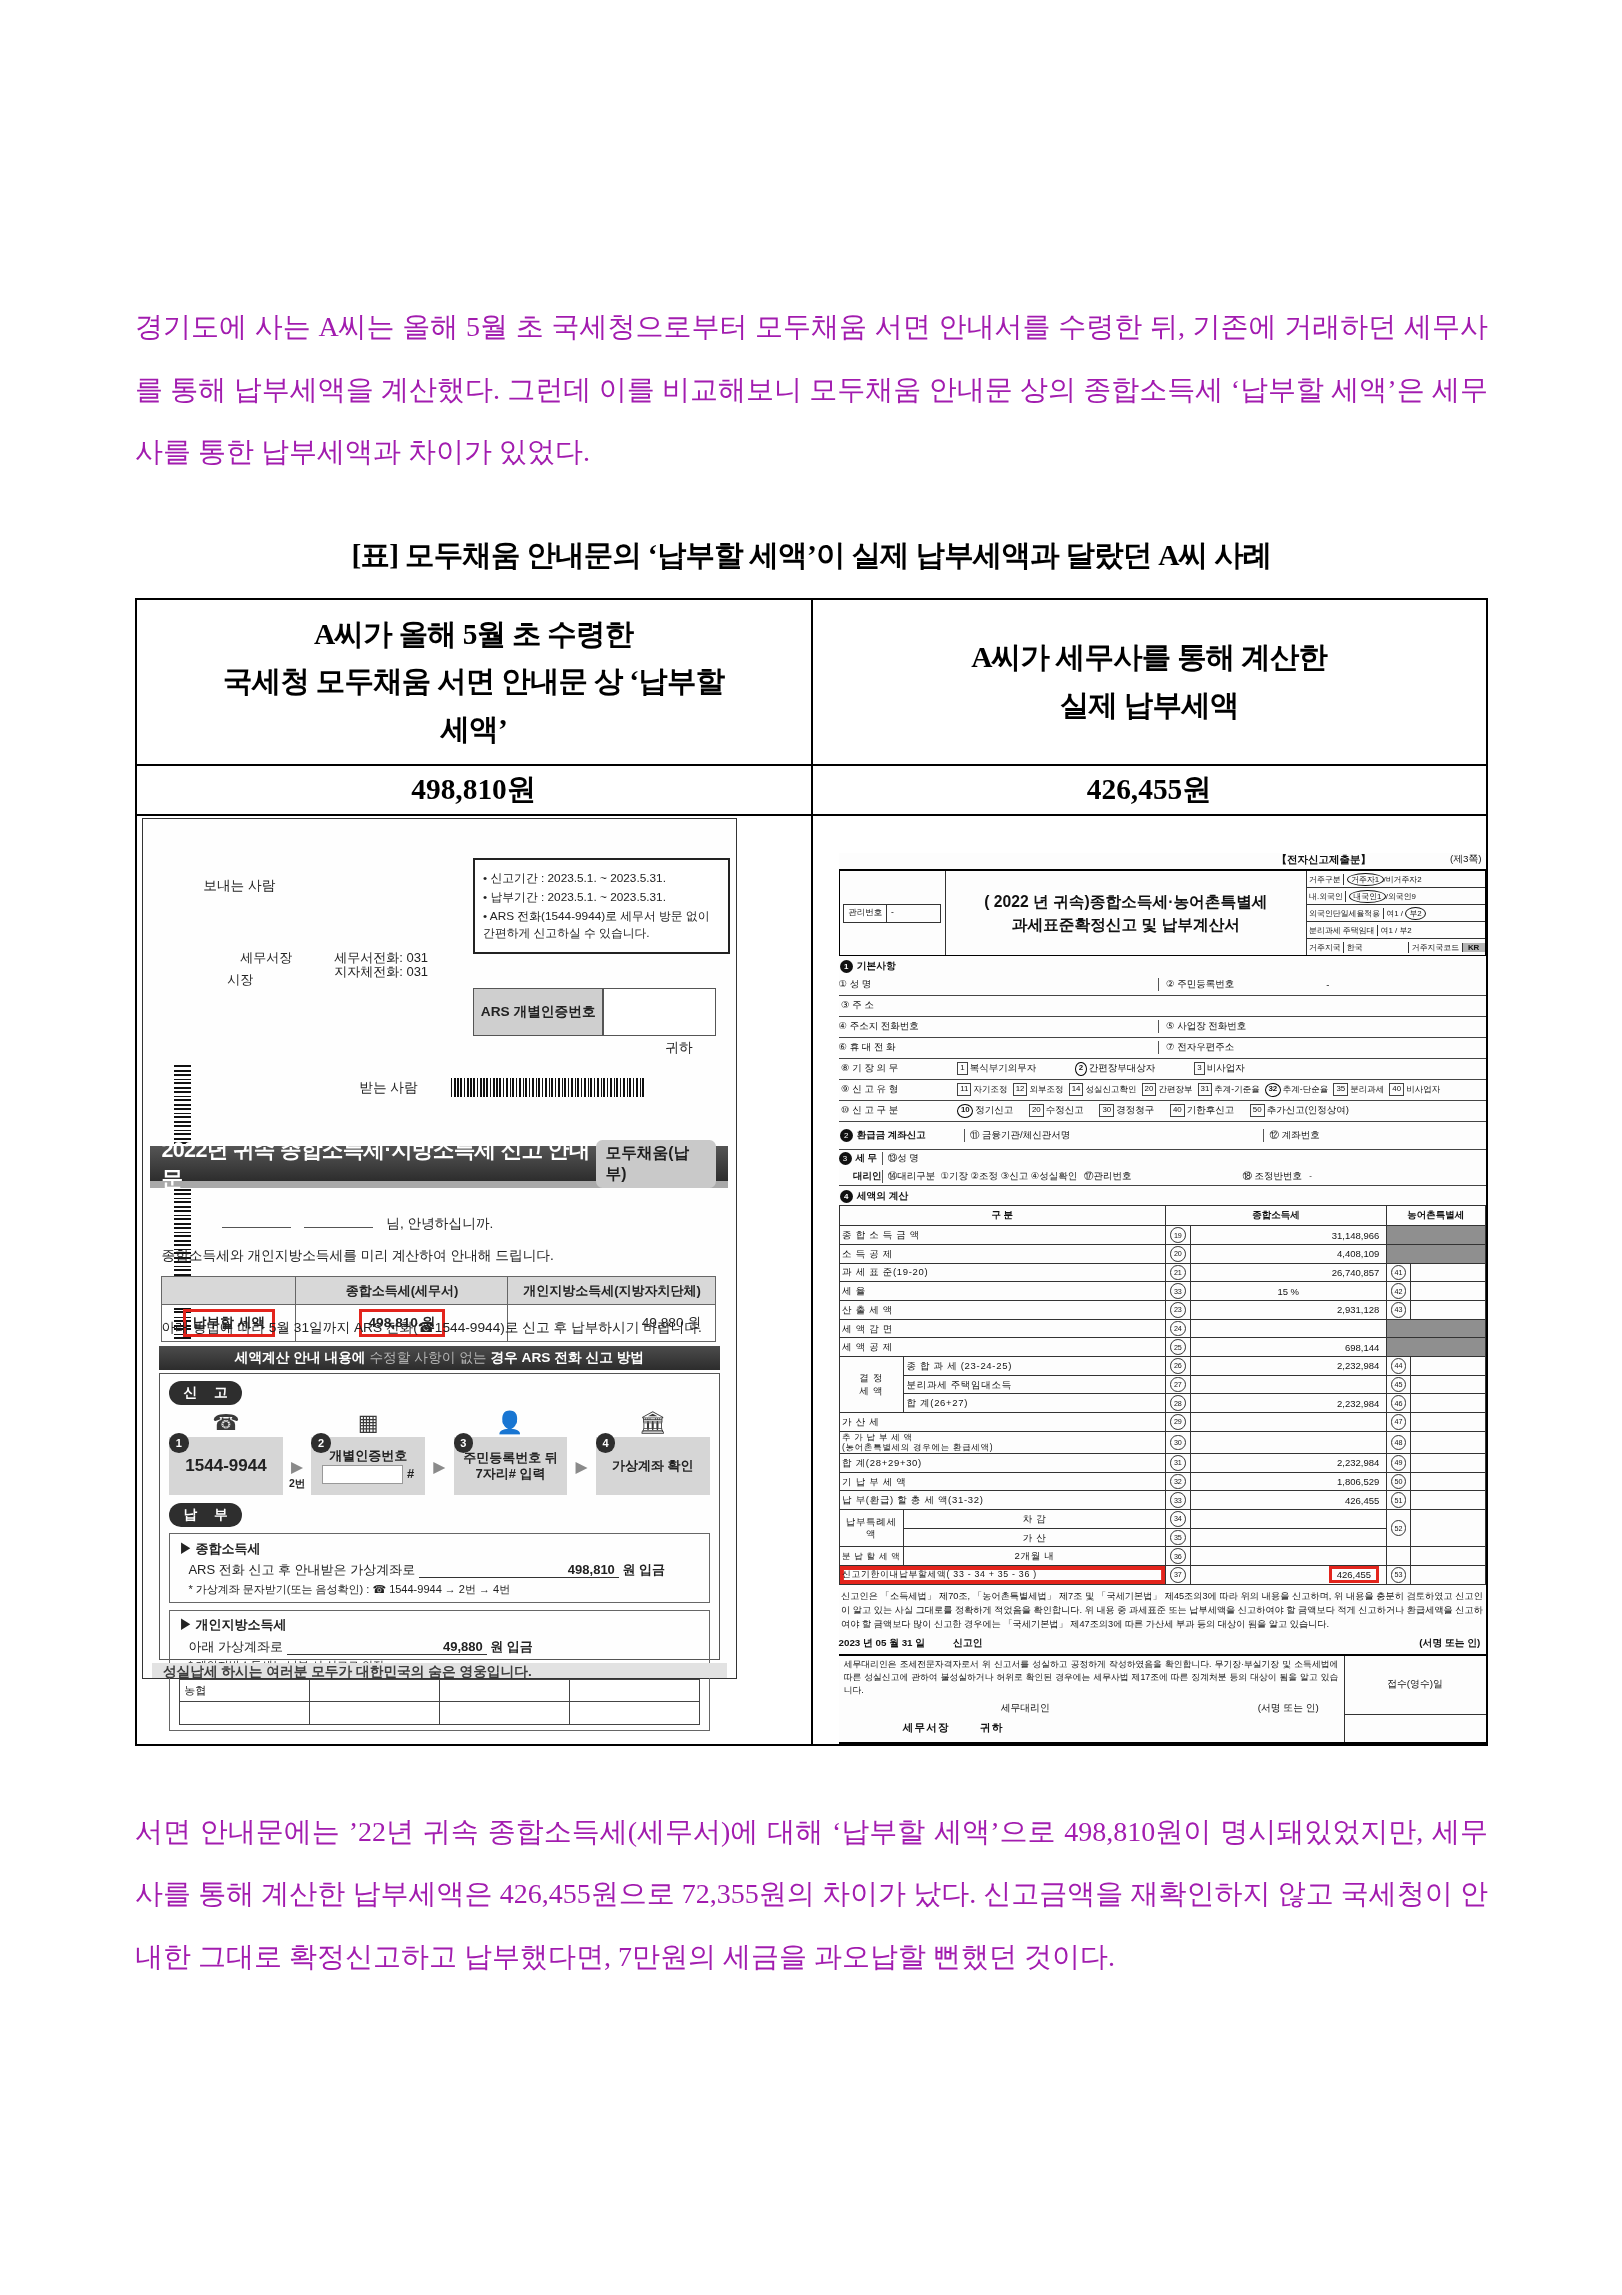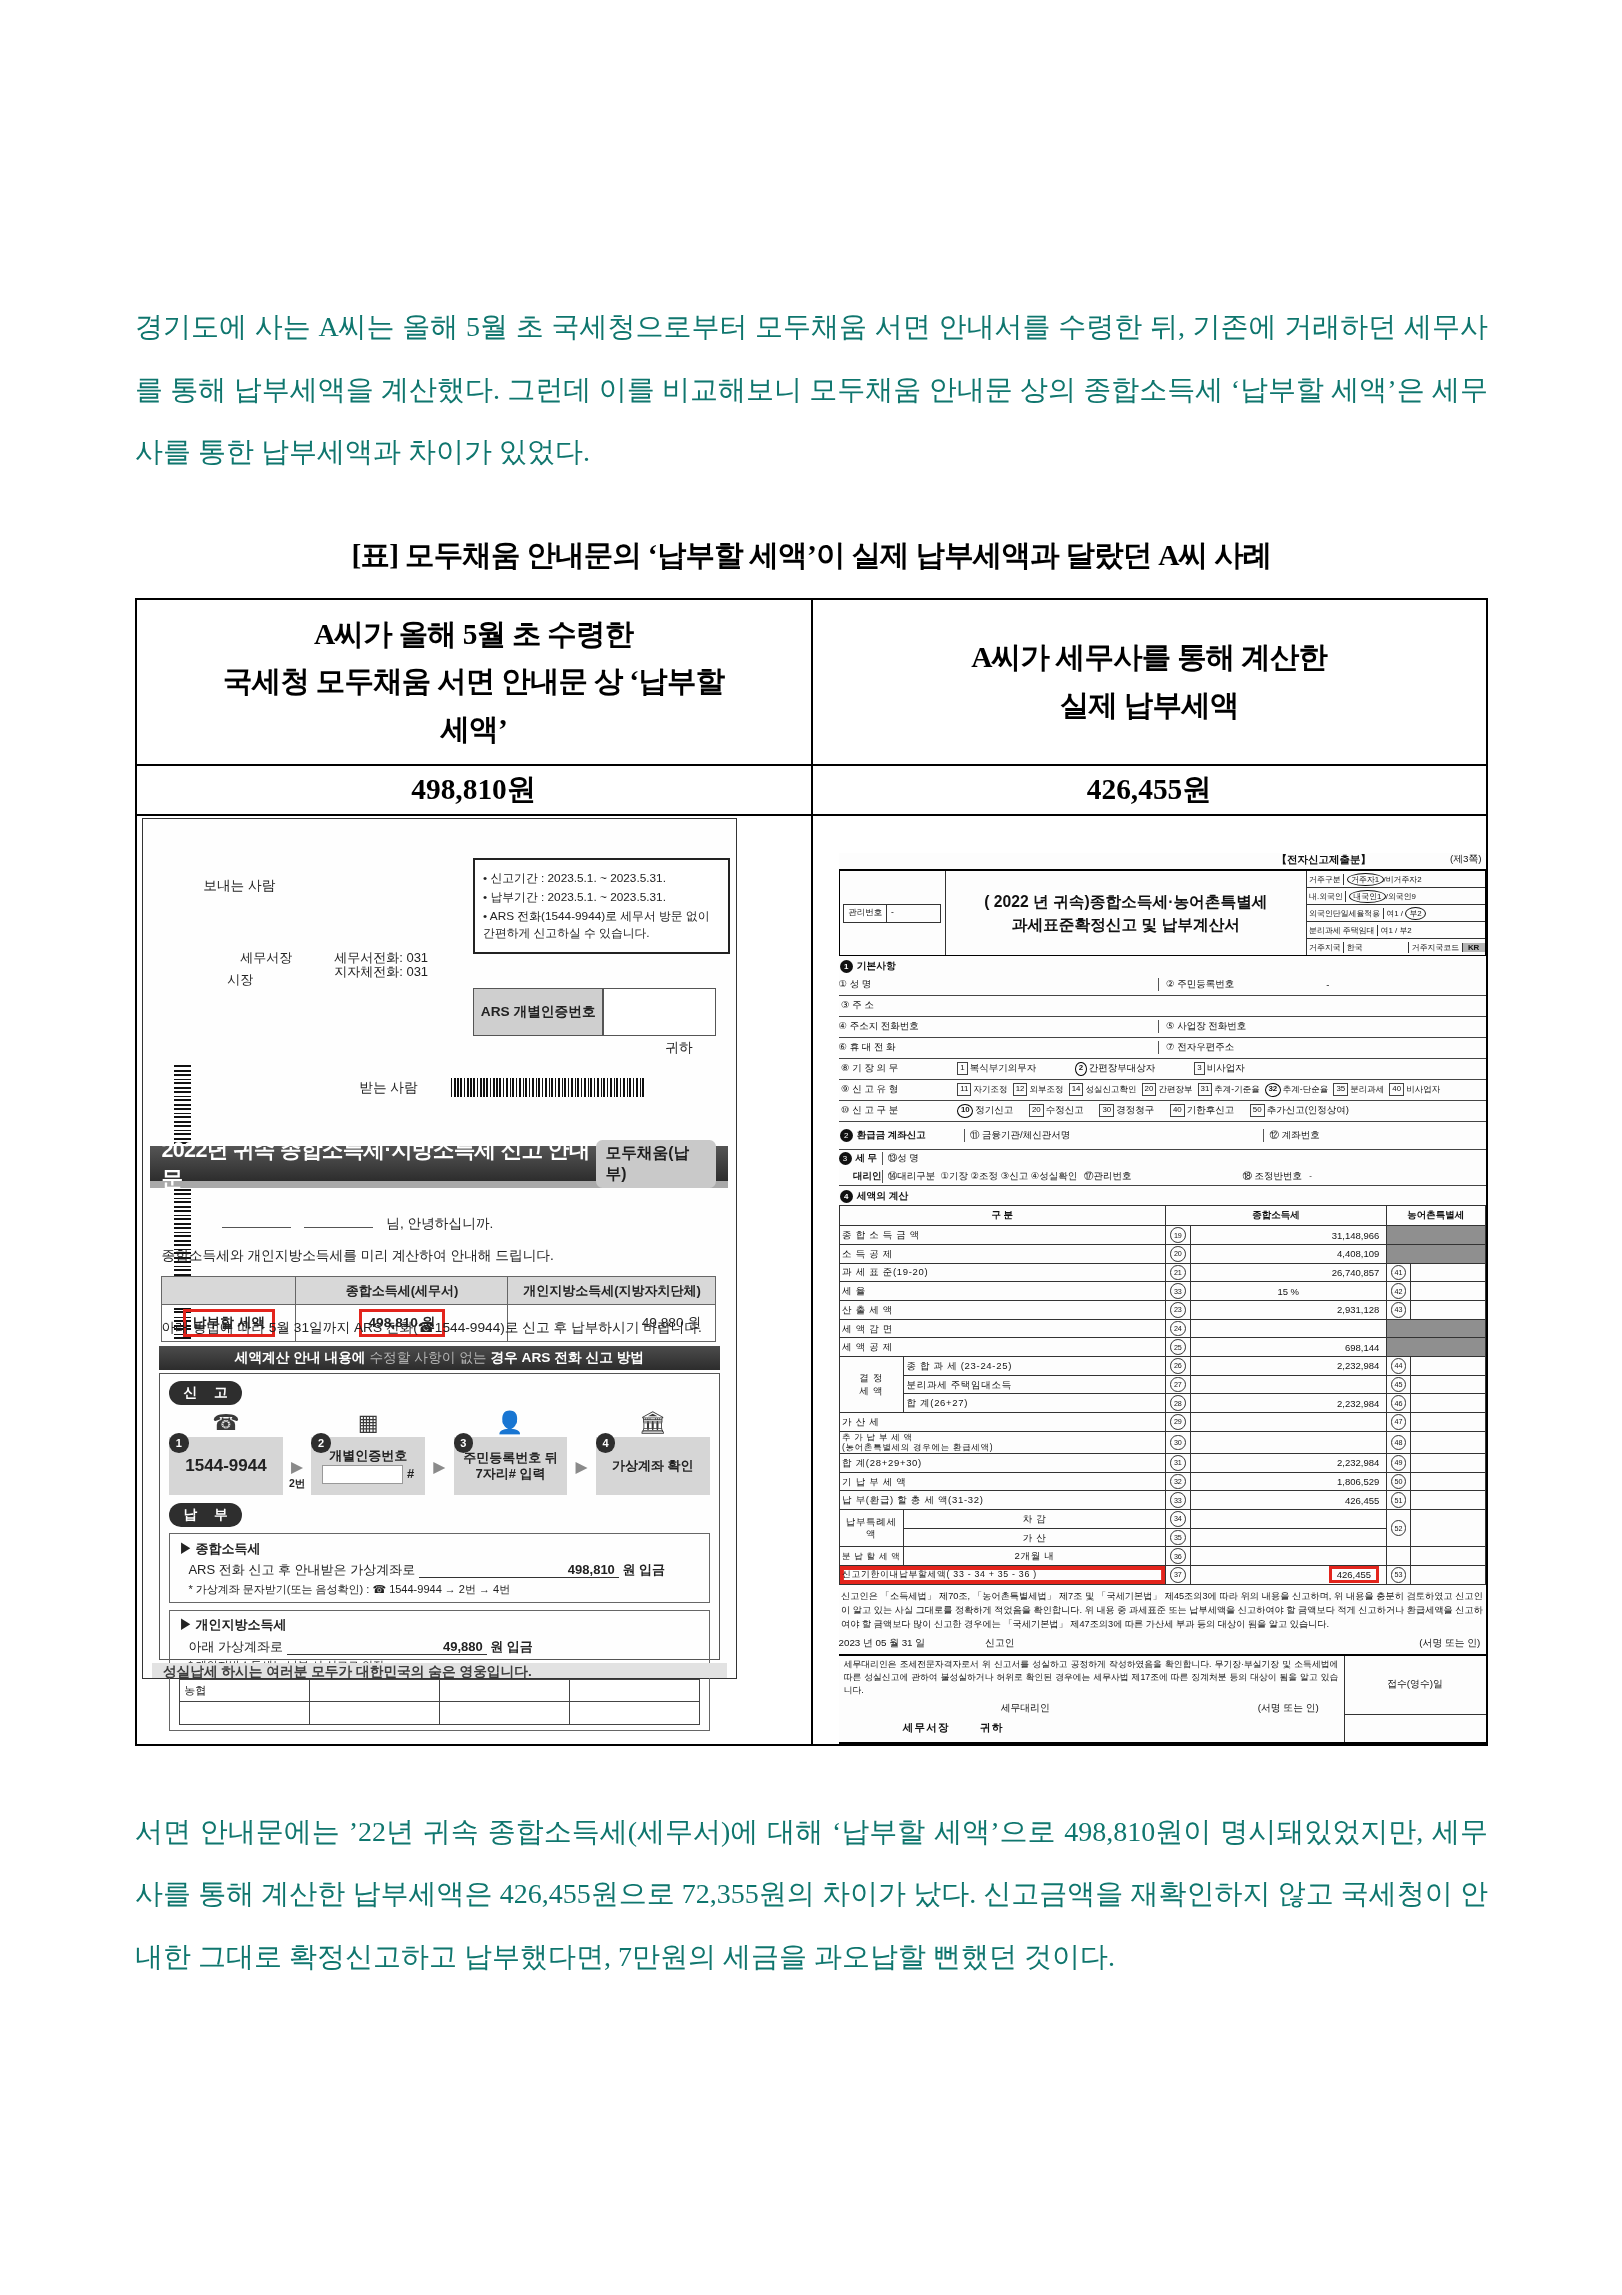--- a/index.html
+++ b/index.html
@@ -1,19 +1,19 @@
 <!DOCTYPE html>
 <html style="font-size:10.5px"><head>
 <meta charset="utf-8">
 <style>
   html,body{margin:0;padding:0;background:#888;}
   .page{width:1623px;height:2295px;background:#fff;position:relative;overflow:hidden;
         font-family:"Liberation Serif","DejaVu Serif",serif;color:#000;}
   .content{padding:296px 135px 0 135px;}
-  .para{font-size:28px;line-height:2.24;text-align:justify;margin:0;color:#0f766e;}
+  .para{font-size:28px;line-height:2.24;text-align:justify;margin:0;color:#a21caf;}
   .caption{font-size:29.4px;font-weight:bold;text-align:center;margin:52px 0 22px 0;letter-spacing:-0.7px;}
   
   table.cmp{width:100%;border-collapse:collapse;table-layout:fixed;}
   .cmp td{border:2.6px solid #000;}
   .cmp .hdr{font-size:29.4px;font-weight:bold;text-align:center;vertical-align:middle;
             line-height:1.62;padding:10.5px 5.2px;white-space:pre-line;letter-spacing:-0.7px;}
   .cmp .val{font-size:29.4px;font-weight:bold;text-align:center;padding:3.9px 0;}
   .cmp .scan{vertical-align:top;padding:0;height:870px;background:#fff;}
   
   .letter{position:relative;width:593px;height:859px;border:1.3px solid #333;margin:2.6px 0 0 5.2px;
@@ -100,21 +100,21 @@
   .tax .grp{text-align:center;letter-spacing:0.7px;width:34px;line-height:1.3;}
   .tax .bc{text-align:center;width:23.6px;padding:0;}
   .tax .num{text-align:right;padding-right:6.5px;width:186px;}
   .tax .num2{text-align:right;padding-right:6.5px;}
   .tax .shade{background:#8f8f8f;}
   .cn{display:inline-flex;width:13.7px;height:13.7px;border:0.9px solid #333;border-radius:50%;
       align-items:center;justify-content:center;font-size:7.2px;}
   .rbx{box-shadow:inset 0 0 0 3.9px #e3241c;}
   .rval{border:3.3px solid #e3241c;padding:0 5.2px;display:inline-block;}
   .decl{font-size:9.2px;line-height:1.55;text-align:justify;padding:3.9px 2.6px 2.6px 2.6px;}
-  .dateline{display:flex;justify-content:center;gap:60px;font-size:9.8px;padding:2.6px 0 3.9px 0;}
+  .dateline{display:flex;justify-content:center;gap:28px;font-size:9.8px;padding:2.6px 0 3.9px 0;font-weight:bold;}
   .dateline .sgn{margin-left:auto;padding-right:5.2px;}
   .f-bottom{display:flex;border-top:2px solid #000;border-bottom:2px solid #000;}
   .fb-left{flex:1;padding:2.6px 5.2px;}
   .fb-left .ad{font-size:8.8px;line-height:1.5;text-align:justify;}
   .fb-sig{display:flex;justify-content:space-between;padding:3.9px 19.6px 1.3px 157px;font-size:9.8px;}
   .fb-to{font-weight:bold;font-size:10.5px;padding:5.2px 0 3.9px 59px;letter-spacing:1.3px;}
   .fb-right{width:141px;border-left:1px solid #333;display:flex;flex-direction:column;}
   .fb-right .rc1{height:58px;display:flex;align-items:center;justify-content:center;font-size:9.8px;border-bottom:1px solid #333;}
   .fb-right .rc2{flex:1;}
   .closing{margin-top:55px;}

